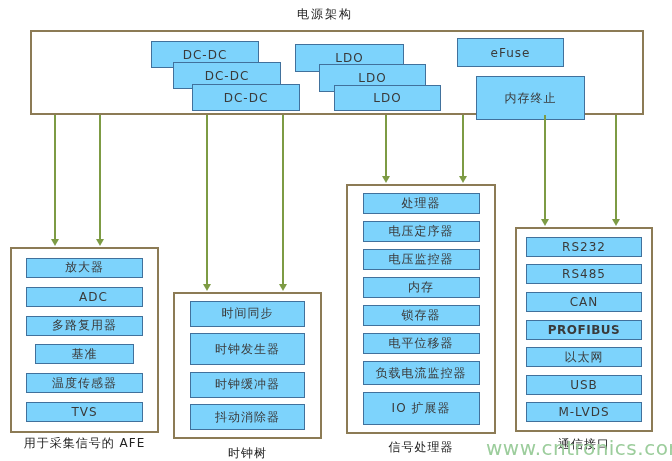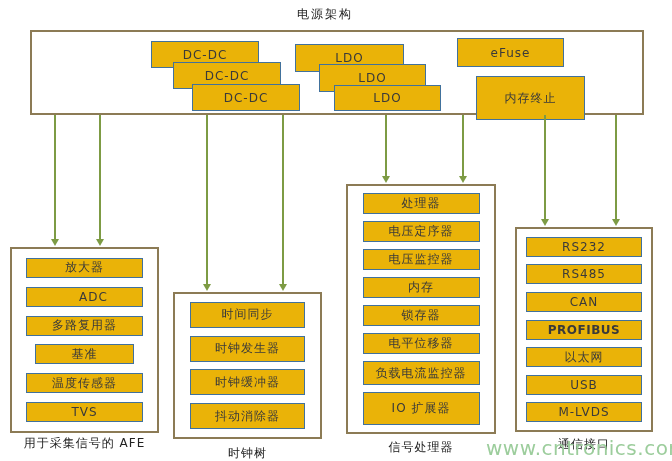--- a/index.html
+++ b/index.html
@@ -24,21 +24,21 @@
   .power-container {
     position: absolute;
     left: 30px; top: 30px;
     width: 614px; height: 85px;
     border: 2px solid #8c7b55;
     background: #ffffff;
   }
   .blue-box {
     position: absolute;
     border: 1.5px solid #41719c;
-    background: #eab308;
+    background: #7dd3fc;
     font-size: 12px;
     color: #3a3a3a;
     display: flex;
     align-items: center;
     justify-content: center;
     letter-spacing: 1px;
     white-space: nowrap;
     text-align: center;
   }
   .arrow { position: absolute; width: 0; }
@@ -141,21 +141,21 @@
     <div class="blue-box" style="width:117px; height:20px;padding-left:18px;">ADC</div>
     <div class="blue-box" style="width:117px; height:20px;">多路复用器</div>
     <div class="blue-box" style="width:99px; height:20px;">基准</div>
     <div class="blue-box" style="width:117px; height:20px;">温度传感器</div>
     <div class="blue-box" style="width:117px; height:20px;">TVS</div>
   </div>
   <div class="group-label" style="left:10px; top:435px; width:149px;">用于采集信号的 AFE</div>
 
   <div class="group-box" style="left:173px; top:292px; width:149px; height:147px;">
     <div class="blue-box" style="width:115px; height:26px;">时间同步</div>
-    <div class="blue-box" style="width:115px; height:26px;">时钟发生器</div>
+    <div class="blue-box" style="width:115px; height:32px;">时钟发生器</div>
     <div class="blue-box" style="width:115px; height:26px;">时钟缓冲器</div>
     <div class="blue-box" style="width:115px; height:26px;">抖动消除器</div>
   </div>
   <div class="group-label" style="left:173px; top:445px; width:149px;">时钟树</div>
 
   <div class="group-box" style="left:346px; top:184px; width:150px; height:250px;">
     <div class="blue-box" style="width:117px; height:21px;">处理器</div>
     <div class="blue-box" style="width:117px; height:21px;">电压定序器</div>
     <div class="blue-box" style="width:117px; height:21px;">电压监控器</div>
     <div class="blue-box" style="width:117px; height:21px;">内存</div>

